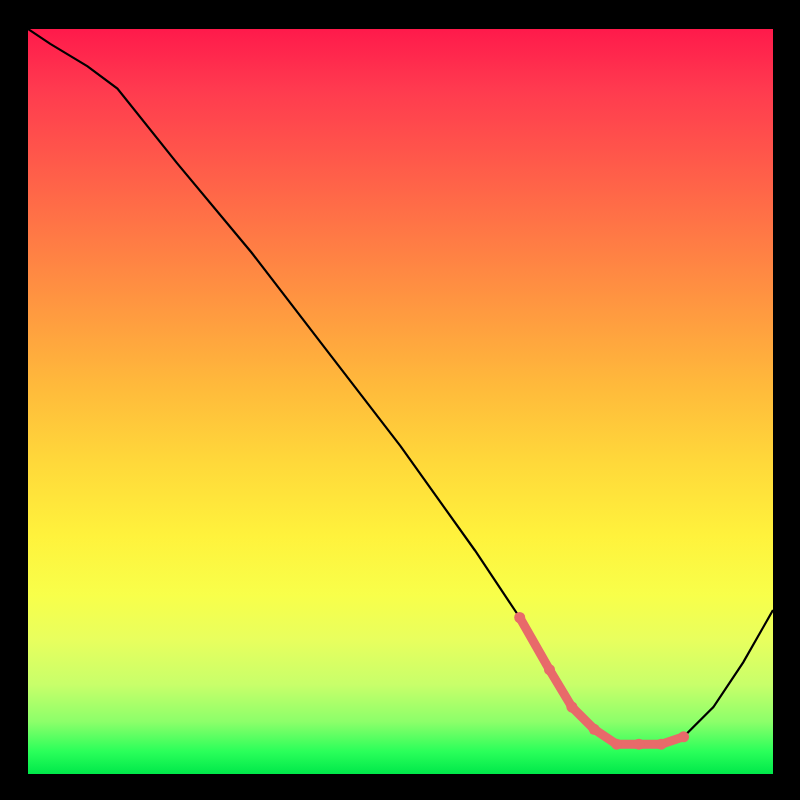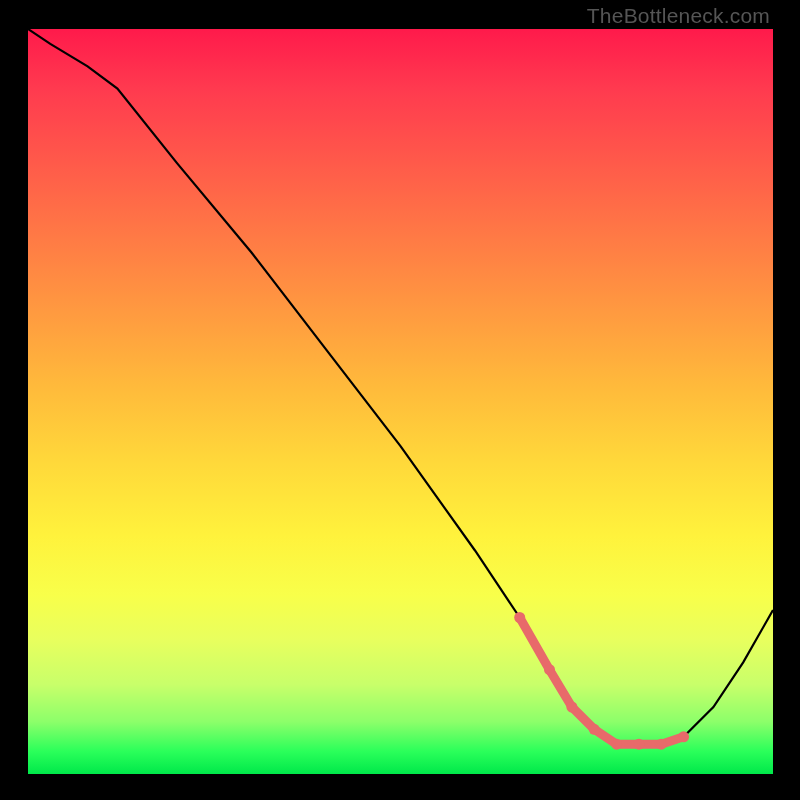--- a/index.html
+++ b/index.html
@@ -57,21 +57,20 @@
     top: 0;
     left: 0;
     width: 745px;
     height: 745px;
   }
 </style>
 </head>
 <body>
 
 <div class="frame">
-  <div class="watermark">TheBottleneck.com</div>
 
   <div class="plot">
     <svg class="curve" viewBox="0 0 745 745" preserveAspectRatio="none">
       <path d="M0.0 0.0 L22.3 14.9 L59.6 37.3 L89.4 59.6 L149.0 134.1 L223.5 223.5 L298.0 320.4 L372.5 417.2 L447.0 521.5 L491.7 588.5 L521.5 640.7 L543.9 678.0 L566.2 700.3 L588.6 715.2 L610.9 715.2 L633.3 715.2 L655.6 707.8 L685.4 678.0 L715.2 633.3 L745.0 581.1 " id="mainPath" fill="none" stroke="#000" stroke-width="2.2"></path>
       <path d="M491.7 588.5 L521.5 640.7 L543.9 678.0 L566.2 700.3 L588.6 715.2 L610.9 715.2 L633.3 715.2 L655.6 707.8 " id="hlPath" fill="none" stroke="#e86a6a" stroke-width="9" stroke-linecap="round" stroke-linejoin="round"></path>
       <g id="hlDots">
           <circle cx="491.7" cy="588.5" r="5.5" fill="#e86a6a"></circle>
           <circle cx="521.5" cy="640.7" r="5.5" fill="#e86a6a"></circle>
           <circle cx="543.9" cy="678.0" r="5.5" fill="#e86a6a"></circle>
           <circle cx="566.2" cy="700.3" r="5.5" fill="#e86a6a"></circle>

